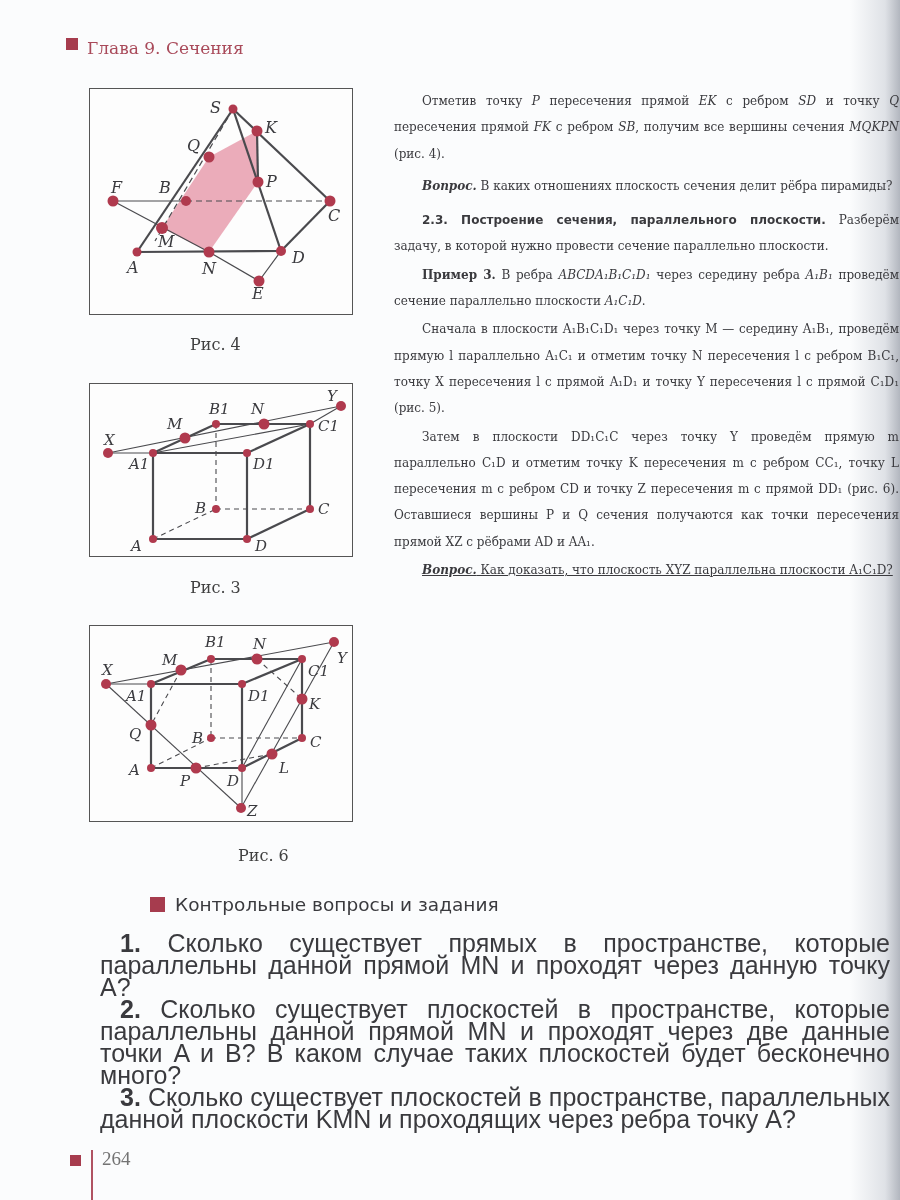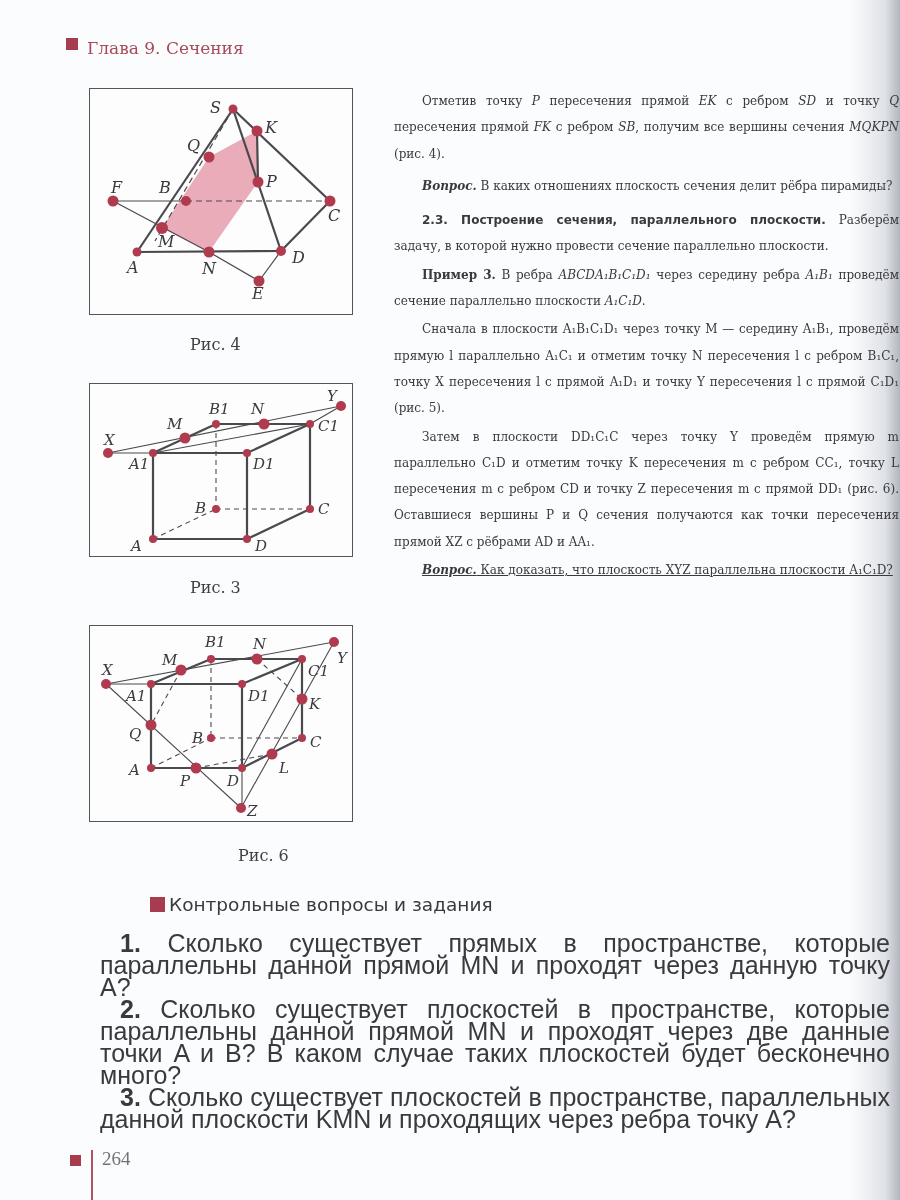--- a/index.html
+++ b/index.html
@@ -32,21 +32,21 @@
     position: absolute; left: 383px; top: 88px; width: 505px;
     font-size: 12px; line-height: 26.3px; text-align: justify; margin-left: 11px;
   }
   .right-col p { margin: 0; text-indent: 28px; }
   .right-col i { font-family: "DejaVu Serif", serif; }
   .sec-title { font-family: "DejaVu Sans", sans-serif; font-weight: bold; }
   .bold { font-weight: bold; }
   .cq-header {
     position: absolute; left: 150px; top: 894px;
     font-family: "DejaVu Sans", sans-serif; font-size: 18.5px; color: #3a3a3e;
-    display: flex; align-items: center; gap: 4px;
+    display: flex; align-items: center; gap: 10px;
   }
   .cq-header .sq { width: 15px; height: 15px; }
   .questions {
     position: absolute; left: 100px; top: 932px; width: 790px;
     font-family: Liberation Sans, sans-serif; font-size: 25px; line-height: 22px;
     text-align: justify;
   }
   .questions p { margin: 0; text-indent: 20px; }
   .questions .num { font-weight: bold; }
   .footer-sq { position: absolute; left: 70px; top: 1155px; width: 11px; height: 11px; background: #a63c4e; }

